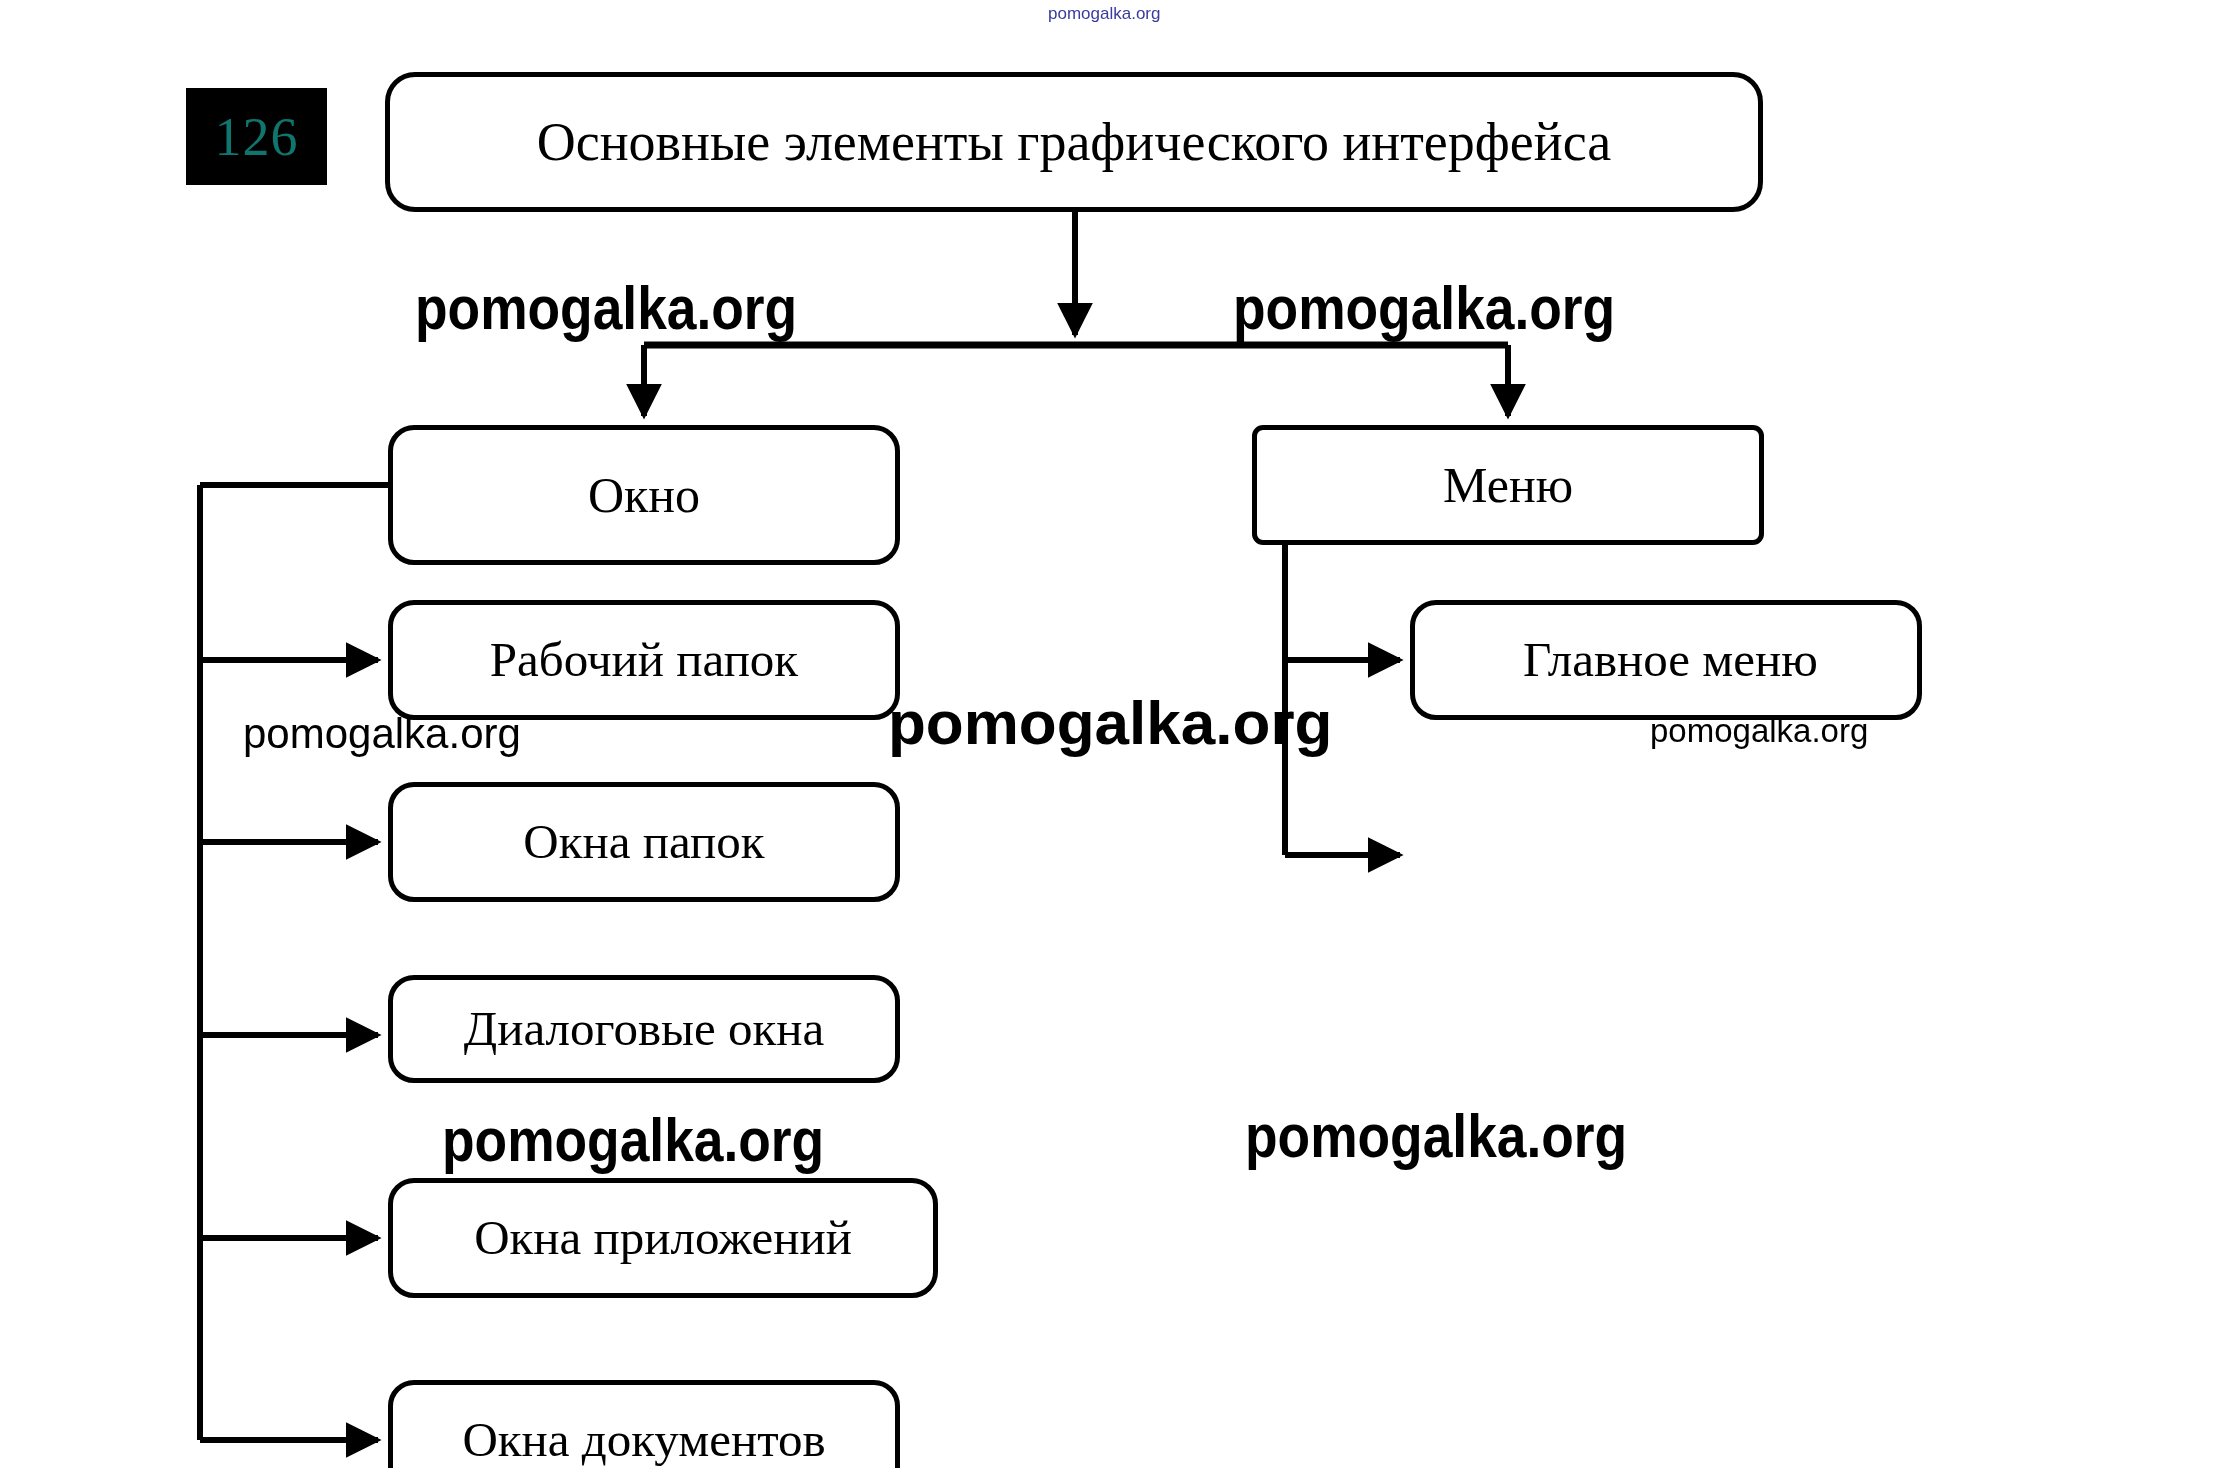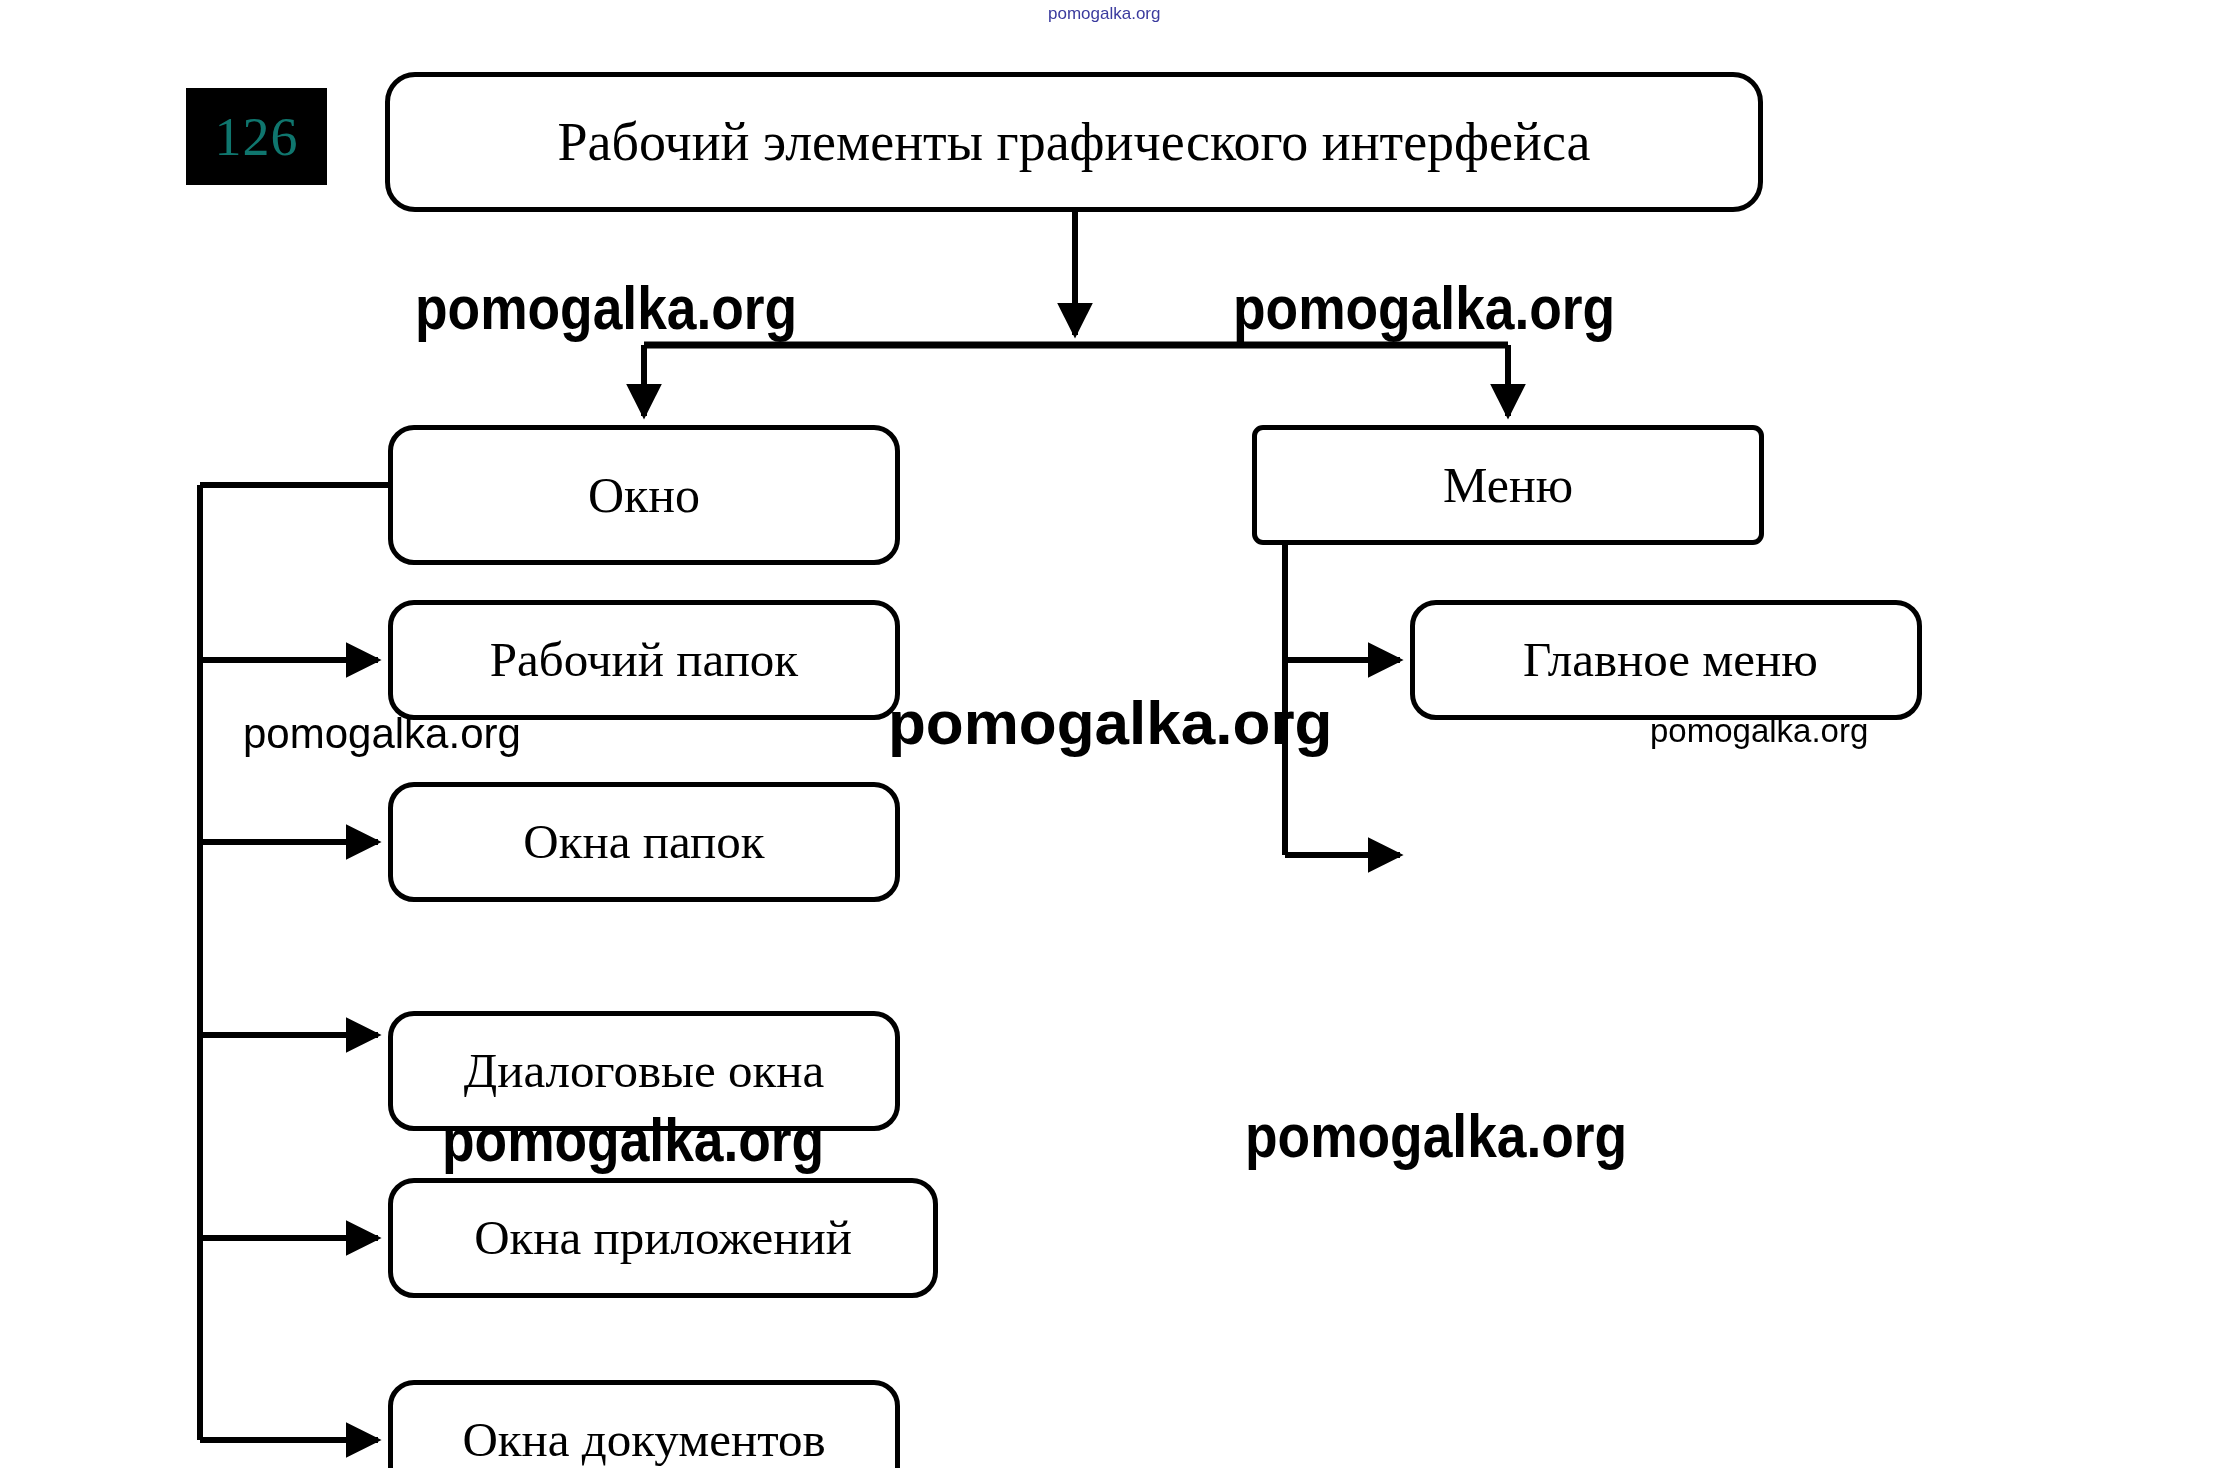--- a/index.html
+++ b/index.html
@@ -128,29 +128,29 @@
       <line x1="1285" y1="545" x2="1285" y2="855"></line>
     </g>
     <g stroke="#000000" stroke-width="6" fill="none">
       <line x1="1285" y1="660" x2="1400" y2="660" marker-end="url(#arrow)"></line>
       <line x1="1285" y1="855" x2="1400" y2="855" marker-end="url(#arrow)"></line>
     </g>
   </svg>
 
   <div id="badge" style="left:186px; top:88px; width:141px; height:97px;">126</div>
 
-  <div class="node root" style="left:385px; top:72px; width:1378px; height:140px;">Рабочий элементы графического интерфейса</div>
+  <div class="node root" style="left:385px; top:72px; width:1378px; height:140px;">Основные элементы графического интерфейса</div>
 
   <div class="node level2" style="left:388px; top:425px; width:512px; height:140px;">Окно</div>
 
   <div class="node leaf" style="left:388px; top:600px; width:512px; height:120px;">Рабочий папок</div>
 
   <div class="node leaf" style="left:388px; top:782px; width:512px; height:120px;">Окна папок</div>
 
-  <div class="node leaf" style="left:388px; top:975px; width:512px; height:120px;margin-top:36px;">Диалоговые окна</div>
+  <div class="node leaf" style="left:388px; top:975px; width:512px; height:108px;">Диалоговые окна</div>
 
   <div class="node leaf" style="left:388px; top:1178px; width:550px; height:120px;">Окна приложений</div>
 
   <div class="node leaf" style="left:388px; top:1380px; width:512px; height:120px;">Окна документов</div>
 
   <div class="node level2" style="left:1252px; top:425px; width:512px; height:120px;border-radius:11px;">Меню</div>
 
   <div class="node leaf" style="left:1410px; top:600px; width:512px; height:120px;padding-left:9px;">Главное меню</div>
 
 

